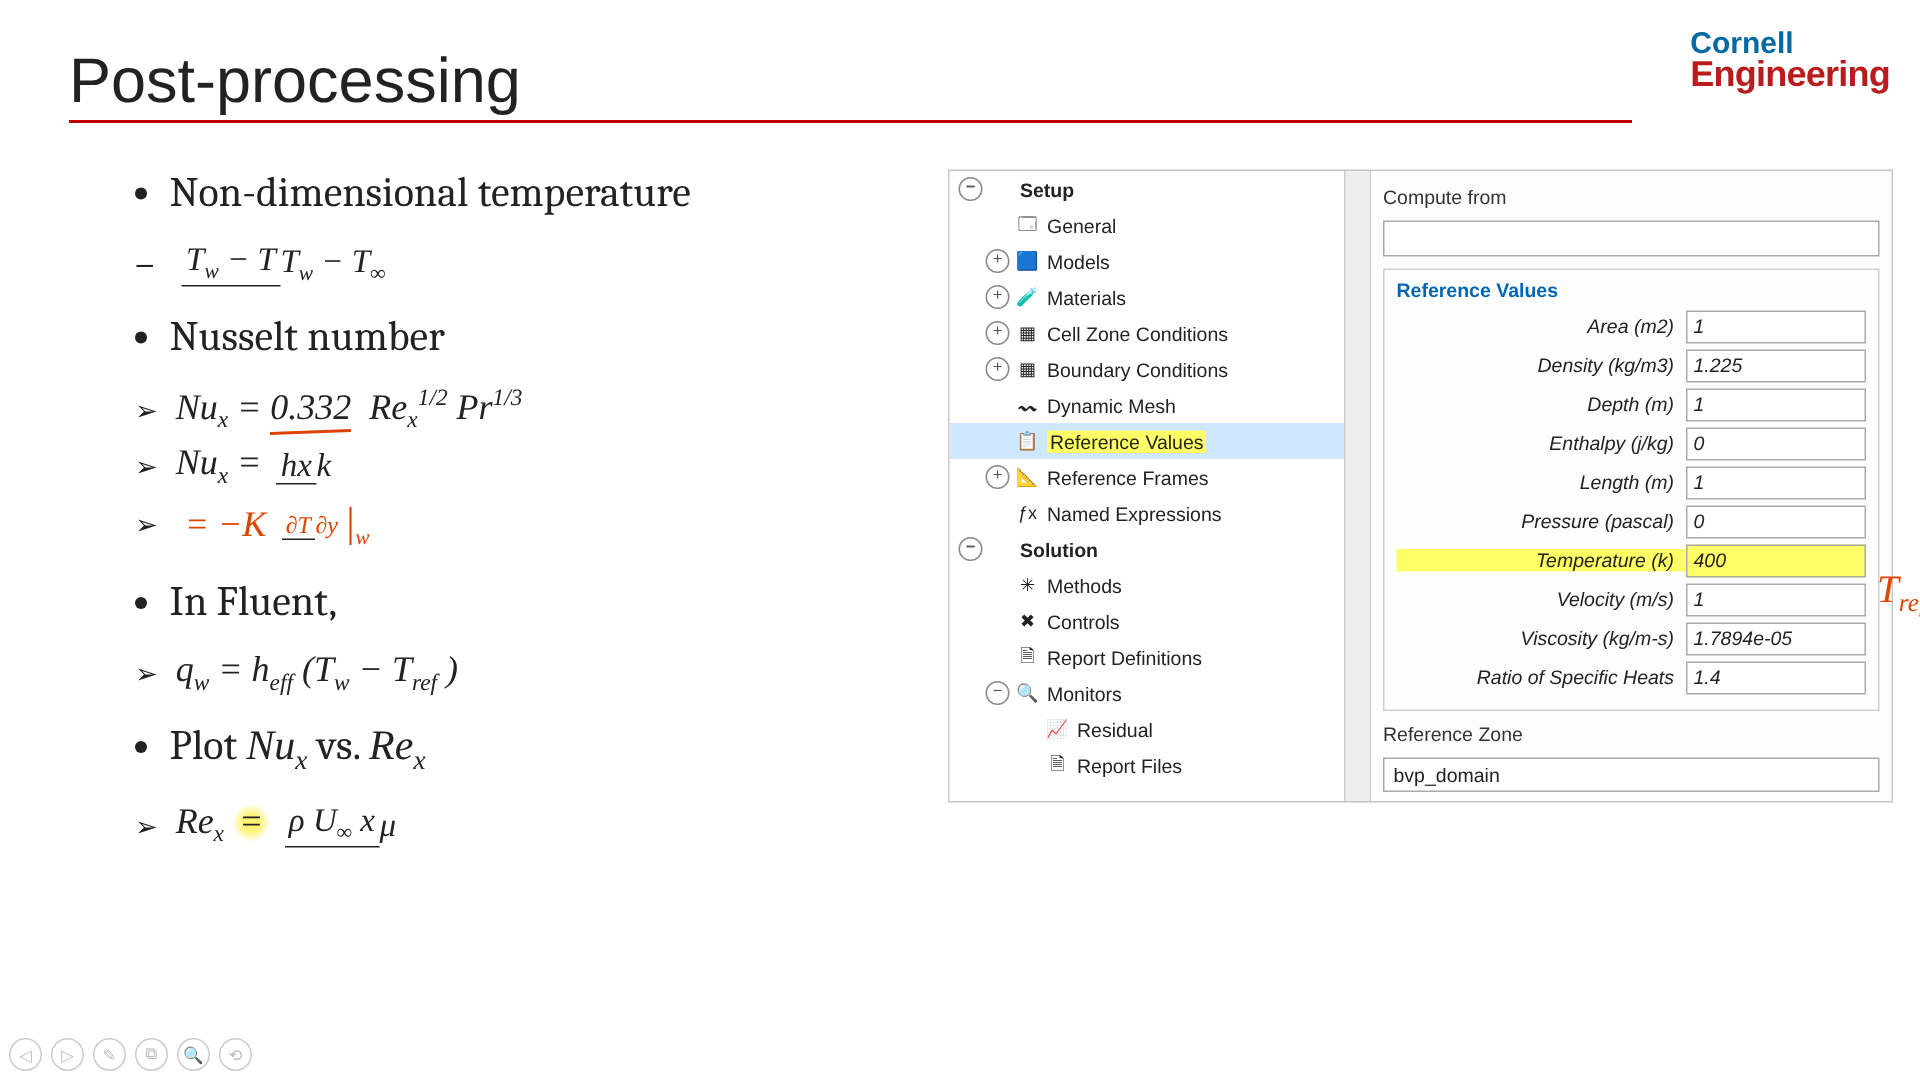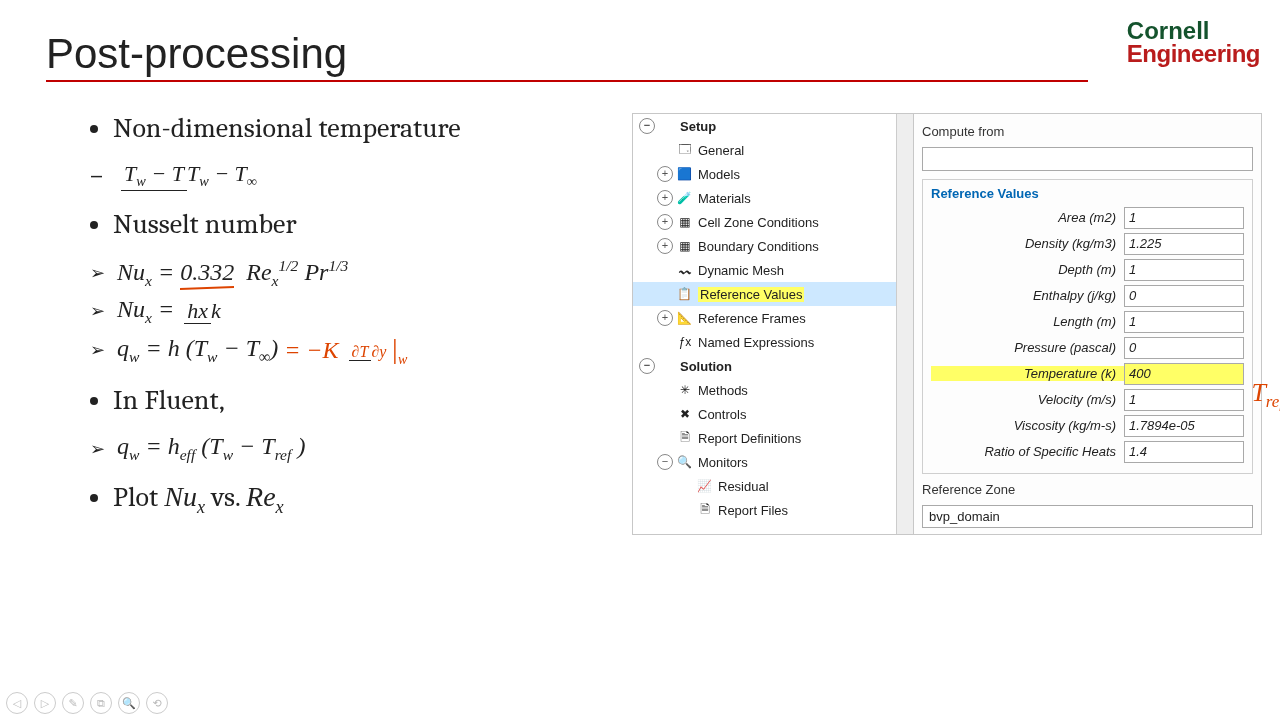--- a/index.html
+++ b/index.html
@@ -27,21 +27,21 @@
     height: 0;
     border-top: 2px solid #c00000;
   }
   .logo {
     position: absolute;
     right: 20px;
     top: 20px;
     text-align: left;
     line-height: 0.95;
   }
-  .logo-top { color: #14532d; font-weight: 700; font-size: 24px; }
+  .logo-top { color: #0369a1; font-weight: 700; font-size: 20px; }
   .logo-bot { color: #b91c1c; font-weight: 700; font-size: 24px; letter-spacing: -0.5px; }
 
   .content {
     position: absolute;
     left: 70px;
     top: 95px;
     width: 540px;
     font-family: 'Cambria', 'Times New Roman', serif;
     color: #222;
   }
@@ -191,39 +191,46 @@
     <li class="arrow">
       <span class="math"><i>Nu<sub>x</sub></i> = <span class="underline-red">0.332</span>&nbsp; <i>Re<sub>x</sub></i><sup>1/2</sup> <i>Pr</i><sup>1/3</sup></span>
     </li>
     <li class="arrow">
       <span class="math"><i>Nu<sub>x</sub></i> = <span class="frac">
             <span><i>hx</i></span>
             <span><i>k</i></span>
           </span></span>
     </li>
     <li class="arrow">
-      <span class="math"><i>q<sub>w</sub></i> = <i>h</i> (<i>T<sub>w</sub></i> − <i>T</i><sub>∞</sub>)</span>
       <span class="anno-red">= −K <span class="frac" style="font-size:16px;">
             <span>∂T</span>
             <span>∂y</span>
           </span><span style="font-size:28px;">|</span><sub style="font-size:14px;">w</sub></span>
     </li>
   </ul>
 
   <ul class="main">
     <li>In Fluent,</li>
   </ul>
   <ul class="sub">
     <li class="arrow">
       <span class="math"><i>q<sub>w</sub></i> = <i>h<sub>eff</sub></i> (<i>T<sub>w</sub></i> − <i>T<sub>ref</sub></i> )</span>
     </li>
   </ul>
 
   <ul class="main">
     <li>Plot <span class="math"><i>Nu<sub>x</sub></i></span> vs. <span class="math"><i>Re<sub>x</sub></i></span></li>
+  </ul>
+  <ul class="sub">
+    <li class="arrow">
+      <span class="math"><i>Re<sub>x</sub></i> <span class="highlight-cursor">=</span> <span class="frac">
+            <span><i>ρ U</i><sub>∞</sub> <i>x</i></span>
+            <span><i>μ</i></span>
+          </span></span>
+    </li>
   </ul>
 </div>
 
 <div class="ui">
   <div class="tree" id="tree">
     <div class="tree-row lv0 bold">
         <span class="exp">−</span>
         <span class="ic"></span>
         <span class="lbl">Setup</span>
       </div>

